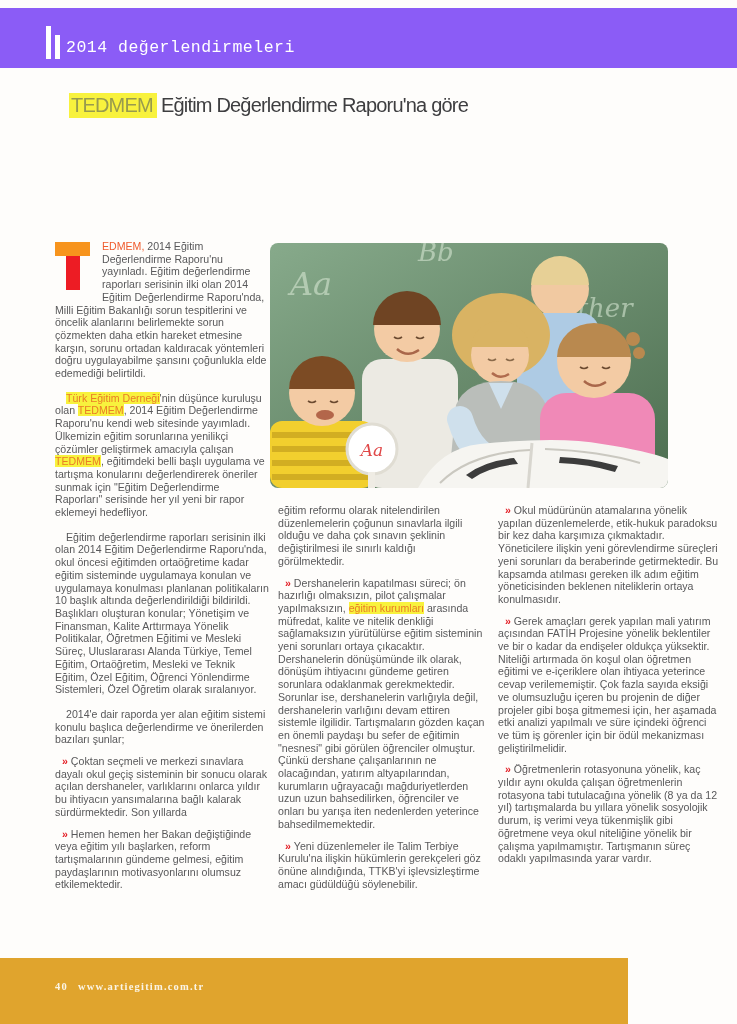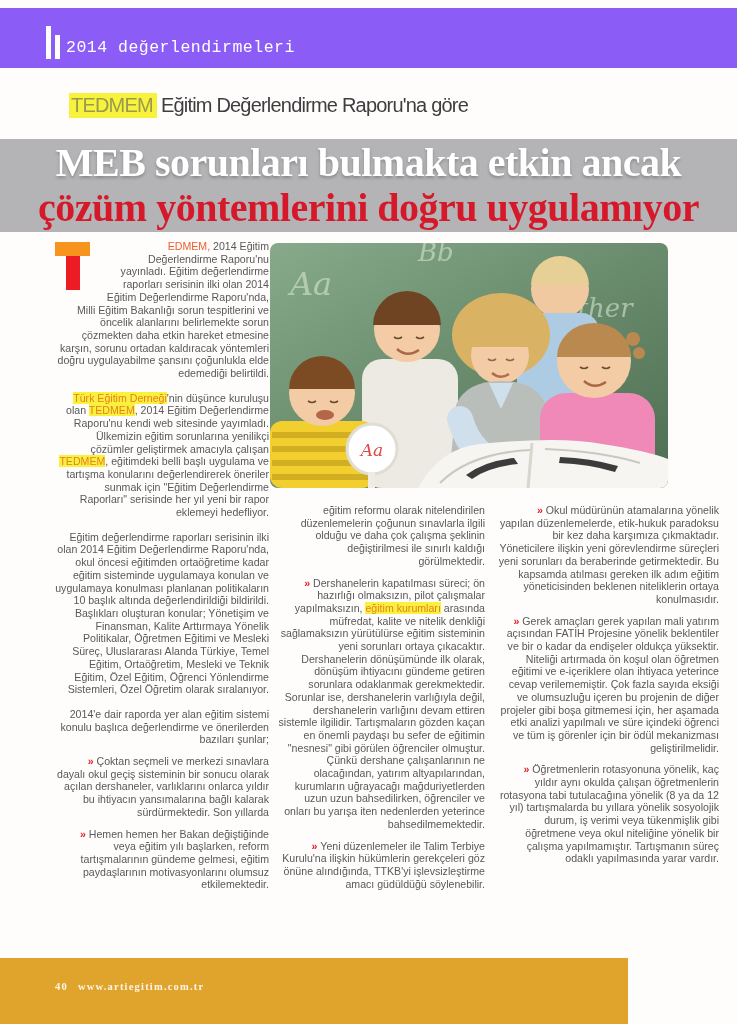--- a/index.html
+++ b/index.html
@@ -32,21 +32,21 @@
   .photo{position:absolute;left:270px;top:243px;width:398px;height:245px;border-radius:8px;
          overflow:hidden;}
   .photo svg{display:block;}
   .chalk{fill:#d6e6d2;opacity:.6;font-family:"DejaVu Serif",serif;font-style:italic;}
 
   
   .col{position:absolute;font-size:10.6px;line-height:12.7px;color:#58585a;overflow:hidden;}
   .col1{left:55px;top:240px;width:214px;height:718px;}
   .col2{left:278px;top:504px;width:207px;height:452px;}
   .col3{left:498px;top:504px;width:221px;height:452px;}
-  .col p{margin:0 0 9px;text-align:right;}
+  .col p{margin:0 0 9px;}
   .col p.plain{text-indent:11px;margin-top:12px;}
   .col p.bullet{text-indent:7px;}
   .col p.cont,.col p.drop{text-indent:0;}
   .bgl{color:#e31e25;font-weight:bold;}
   .hl{background:#f8f23d;color:#e97d26;}
   .accent{color:#ef5b2d;}
   .dcap{float:left;width:38px;height:48px;position:relative;margin:2px 9px 2px 0;}
   .dcap i{position:absolute;display:block;}
   .dcap .stem{left:11px;top:0;width:14px;height:48px;background:#ed1c24;}
   .dcap .bar{left:0;top:0;width:35px;height:14px;background:#f7941d;}
@@ -69,24 +69,20 @@
         <i></i>
         <i></i>
       </span>
     <span class="kicker">2014 değerlendirmeleri</span>
   </div>
 
   <div class="title">
     <span class="title-hl">TEDMEM</span><span>Eğitim Değerlendirme Raporu'na göre</span>
   </div>
 
-  <div class="banner">
-    <div class="bl1">MEB sorunları bulmakta etkin ancak</div>
-    <div class="bl2">çözüm yöntemlerini doğru uygulamıyor</div>
-  </div>
 
   <div class="col col1">
       <p class="para drop"><span class="dcap">
           <i class="stem"></i>
           <i class="bar"></i>
         </span><span class="accent">EDMEM,</span><span> 2014 Eğitim Değerlendirme Raporu'nu yayınladı. Eğitim değerlendirme raporları serisinin ilki olan 2014 Eğitim Değerlendirme Raporu'nda, Milli Eğitim Bakanlığı sorun tespitlerini ve öncelik alanlarını belirlemekte sorun çözmekten daha etkin hareket etmesine karşın, sorunu ortadan kaldıracak yöntemleri doğru uygulayabilme şansını çoğunlukla elde edemediği belirtildi.</span></p>
       <p class="para plain"><span class="hl">Türk Eğitim Derneği</span><span>'nin düşünce kuruluşu olan </span><span class="hl">TEDMEM</span><span>, 2014 Eğitim Değerlendirme Raporu'nu kendi web sitesinde yayımladı. Ülkemizin eğitim sorunlarına yenilikçi çözümler geliştirmek amacıyla çalışan </span><span class="hl">TEDMEM</span><span>, eğitimdeki belli başlı uygulama ve tartışma konularını değerlendirerek öneriler sunmak için "Eğitim Değerlendirme Raporları" serisinde her yıl yeni bir rapor eklemeyi hedefliyor.</span></p>
       <p class="para plain"><span>Eğitim değerlendirme raporları serisinin ilki olan 2014 Eğitim Değerlendirme Raporu'nda, okul öncesi eğitimden ortaöğretime kadar eğitim sisteminde uygulamaya konulan ve uygulamaya konulması planlanan politikaların 10 başlık altında değerlendirildiği bildirildi. Başlıkları oluşturan konular; Yönetişim ve Finansman, Kalite Arttırmaya Yönelik Politikalar, Öğretmen Eğitimi ve Mesleki Süreç, Uluslararası Alanda Türkiye, Temel Eğitim, Ortaöğretim, Mesleki ve Teknik Eğitim, Özel Eğitim, Öğrenci Yönlendirme Sistemleri, Özel Öğretim olarak sıralanıyor.</span></p>
       <p class="para plain"><span>2014'e dair raporda yer alan eğitim sistemi konulu başlıca değerlendirme ve önerilerden bazıları şunlar;</span></p>
       <p class="para bullet"><span class="bgl">» </span><span>Çoktan seçmeli ve merkezi sınavlara dayalı okul geçiş sisteminin bir sonucu olarak açılan dershaneler, varlıklarını onlarca yıldır bu ihtiyacın yansımalarına bağlı kalarak sürdürmektedir. Son yıllarda</span></p>
@@ -162,21 +158,21 @@
         <path d="M148,245 q22,-40 62,-44 q80,-8 122,0 q46,7 66,15 l0,29 z" fill="#f6f5f1"></path>
         <path d="M170,240 q30,-30 90,-33 M275,206 q55,2 95,14" stroke="#cac8c0" stroke-width="2" fill="none"></path>
         <path d="M196,232 q18,-14 48,-17 l4,6 q-30,3 -46,15 z" fill="#3c3c3c"></path>
         <path d="M290,214 q30,1 58,9 l-3,6 q-26,-8 -56,-9 z" fill="#3c3c3c"></path>
         <line x1="262" y1="200" x2="258" y2="245" stroke="#d8d6cf" stroke-width="3"></line>
       </g>
     </svg>
   </div>
 
   <div class="col col2">
-      <p class="para cont"><span>eğitim reformu olarak nitelendirilen düzenlemelerin çoğunun sınavlarla ilgili olduğu ve daha çok çalışma şeklinin değiştirilmesi ile sınırlı kaldığı görülmektedir.</span></p>
+      <p class="para cont"><span>eğitim reformu olarak nitelendirilen düzenlemelerin çoğunun sınavlarla ilgili olduğu ve daha çok sınavın şeklinin değiştirilmesi ile sınırlı kaldığı görülmektedir.</span></p>
       <p class="para bullet"><span class="bgl">» </span><span>Dershanelerin kapatılması süreci; ön hazırlığı olmaksızın, pilot çalışmalar yapılmaksızın, </span><span class="hl">eğitim kurumları</span><span> arasında müfredat, kalite ve nitelik denkliği sağlamaksızın yürütülürse eğitim sisteminin yeni sorunları ortaya çıkacaktır. Dershanelerin dönüşümünde ilk olarak, dönüşüm ihtiyacını gündeme getiren sorunlara odaklanmak gerekmektedir. Sorunlar ise, dershanelerin varlığıyla değil, dershanelerin varlığını devam ettiren sistemle ilgilidir. Tartışmaların gözden kaçan en önemli paydaşı bu sefer de eğitimin "nesnesi" gibi görülen öğrenciler olmuştur. Çünkü dershane çalışanlarının ne olacağından, yatırım altyapılarından, kurumların uğrayacağı mağduriyetlerden uzun uzun bahsedilirken, öğrenciler ve onları bu yarışa iten nedenlerden yeterince bahsedilmemektedir.</span></p>
       <p class="para bullet"><span class="bgl">» </span><span>Yeni düzenlemeler ile Talim Terbiye Kurulu'na ilişkin hükümlerin gerekçeleri göz önüne alındığında, TTKB'yi işlevsizleştirme amacı güdüldüğü söylenebilir.</span></p>
     </div>
   <div class="col col3">
       <p class="para bullet"><span class="bgl">» </span><span>Okul müdürünün atamalarına yönelik yapılan düzenlemelerde, etik-hukuk paradoksu bir kez daha karşımıza çıkmaktadır. Yöneticilere ilişkin yeni görevlendirme süreçleri yeni sorunları da beraberinde getirmektedir. Bu kapsamda atılması gereken ilk adım eğitim yöneticisinden beklenen niteliklerin ortaya konulmasıdır.</span></p>
       <p class="para bullet"><span class="bgl">» </span><span>Gerek amaçları gerek yapılan mali yatırım açısından FATİH Projesine yönelik beklentiler ve bir o kadar da endişeler oldukça yüksektir. Niteliği artırmada ön koşul olan öğretmen eğitimi ve e-içeriklere olan ihtiyaca yeterince cevap verilememiştir. Çok fazla sayıda eksiği ve olumsuzluğu içeren bu projenin de diğer projeler gibi boşa gitmemesi için, her aşamada etki analizi yapılmalı ve süre içindeki öğrenci ve tüm iş görenler için bir ödül mekanizması geliştirilmelidir.</span></p>
       <p class="para bullet"><span class="bgl">» </span><span>Öğretmenlerin rotasyonuna yönelik, kaç yıldır aynı okulda çalışan öğretmenlerin rotasyona tabi tutulacağına yönelik (8 ya da 12 yıl) tartışmalarda bu yıllara yönelik sosyolojik durum, iş verimi veya tükenmişlik gibi öğretmene veya okul niteliğine yönelik bir çalışma yapılmamıştır. Tartışmanın süreç odaklı yapılmasında yarar vardır.</span></p>
     </div>
 
   <div class="ftr">

